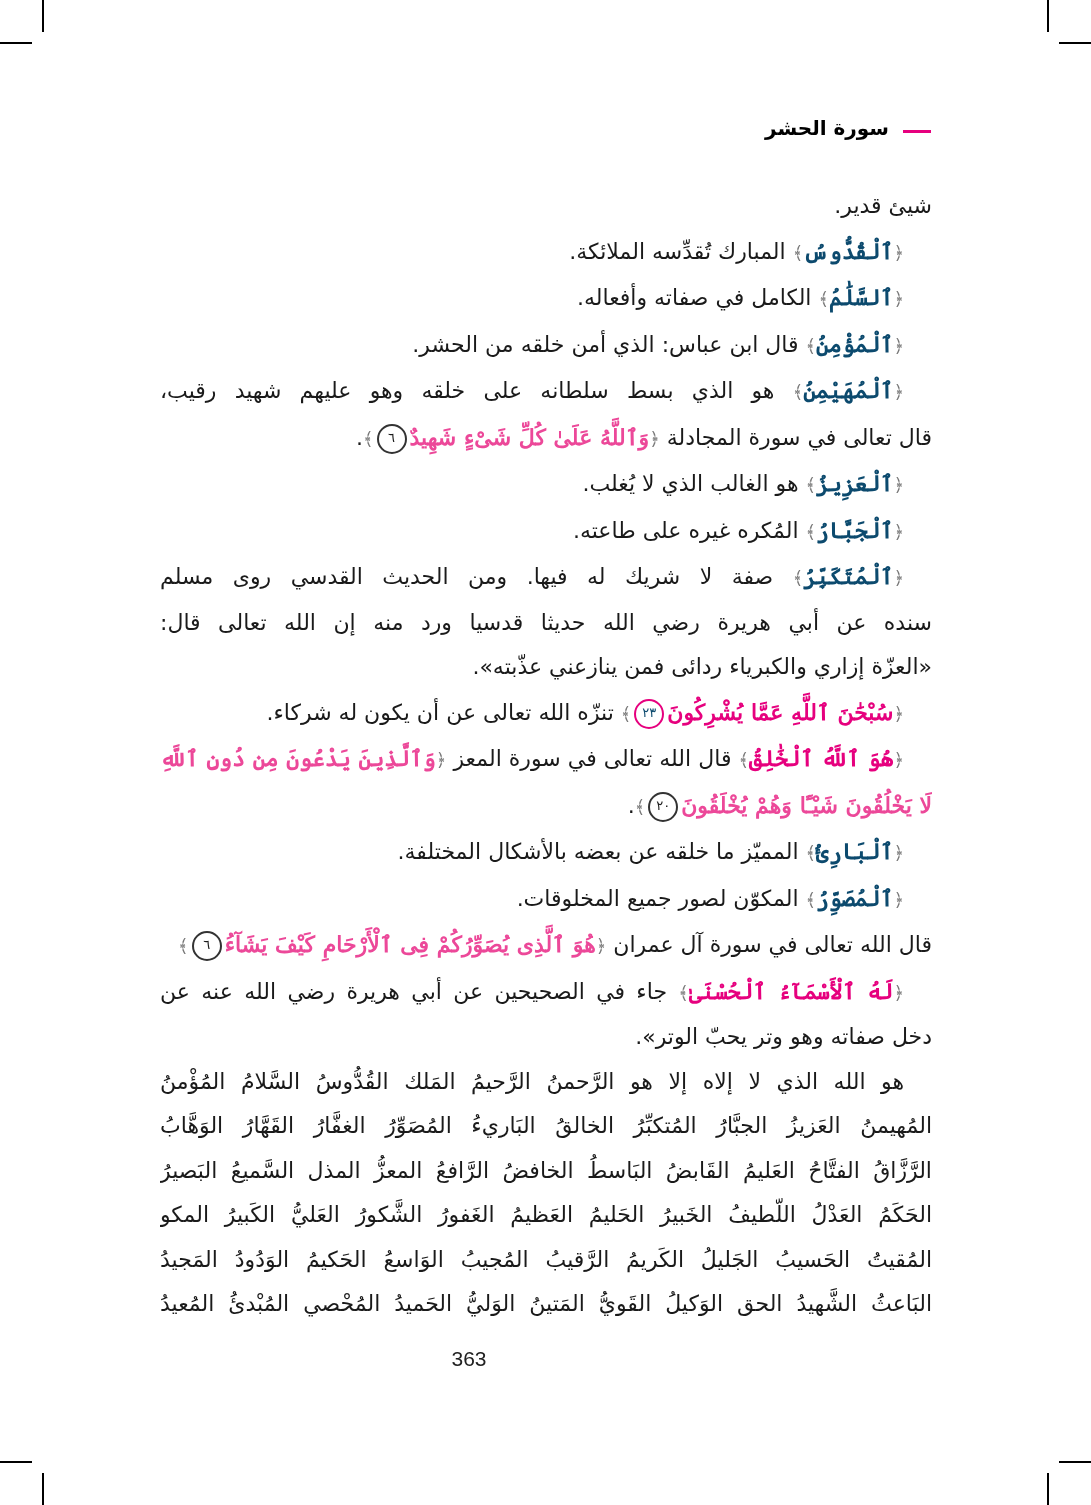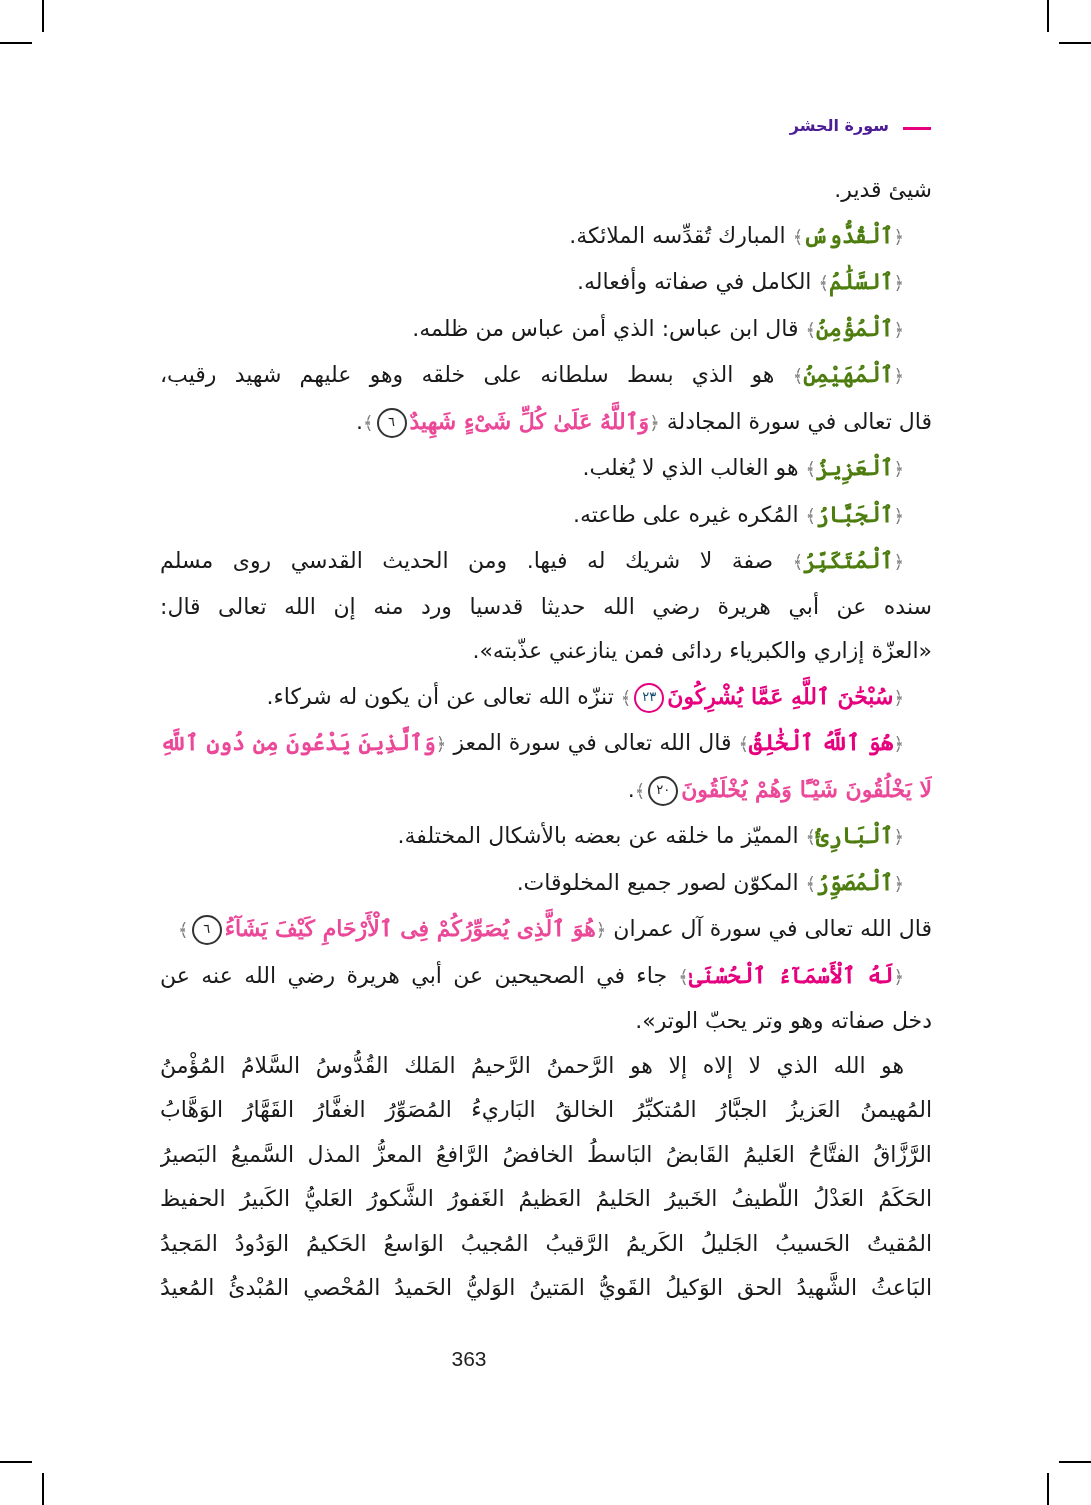--- a/index.html
+++ b/index.html
@@ -2,28 +2,28 @@
 <html><head>
 <meta charset="utf-8">
 <style>
   html, body { margin:0; padding:0; background:#ffffff; }
   body { width:1091px; height:1505px; position:relative; overflow:hidden;
          font-family:"DejaVu Sans", sans-serif; color:#1a1a1a; }
   .crop { position:absolute; background:#000; }
   .crop.v { width:2px; height:32px; }
   .crop.h { width:32px; height:2px; }
   .header { position:absolute; top:116px; right:160px; display:flex; align-items:center; gap:14px; direction:rtl; }
-  .header .title { color:#4c1d95; font-size:16px; font-weight:bold; }
+  .header .title { color:#000000; font-size:20px; font-weight:bold; }
   .header .rule { width:28px; height:3px; background:#e6007e; margin-top:6px; }
-  .content { position:absolute; top:168px; left:160px; width:772px; direction:rtl; text-align:right;
+  .content { position:absolute; top:184px; left:160px; width:772px; direction:rtl; text-align:right;
              font-size:22px; line-height:44.5px; }
   .line { white-space:nowrap; overflow:hidden; }
   .line.justify { text-align:justify; text-align-last:justify; }
   .ind { padding-right:28px; }
-  .name { color:#4d7c0f; font-family:"DejaVu Serif", serif; font-weight:bold; }
+  .name { color:#0c4a6e; font-family:"DejaVu Serif", serif; font-weight:bold; }
   .quran { font-family:"DejaVu Serif", serif; font-weight:bold; color:#ec4899; }
   .quran.pink { color:#e6007e; }
   .br { color:#777; font-size:18px; }
   .ayah { display:inline-block; min-width:26px; height:26px; line-height:24px; border:2px solid #333;
           border-radius:50%; text-align:center; font-size:13px; vertical-align:middle; margin:0 3px; }
   .ayah.pink { border-color:#e6007e; color:#0c4a6e; }
   .names-block .line { line-height:44.5px; }
   .pagenum { position:absolute; top:1347px; left:0; width:938px; text-align:center;
              font-family:"Liberation Sans", sans-serif; font-size:21px; color:#222; }
 </style>
@@ -53,21 +53,21 @@
     <span>المبارك تُقدِّسه الملائكة.</span>
   </div>
 
   <div class="line ind">
     <span class="br">﴿</span><span class="name">ٱلسَّلَٰمُ</span><span class="br">﴾</span>
     <span>الكامل في صفاته وأفعاله.</span>
   </div>
 
   <div class="line ind">
     <span class="br">﴿</span><span class="name">ٱلْمُؤْمِنُ</span><span class="br">﴾</span>
-    <span>قال ابن عباس: الذي أمن عباس من ظلمه.</span>
+    <span>قال ابن عباس: الذي أمن خلقه من الحشر.</span>
   </div>
 
   <div class="line ind justify">
     <span class="br">﴿</span><span class="name">ٱلْمُهَيْمِنُ</span><span class="br">﴾</span>
     <span>هو الذي بسط سلطانه على خلقه وهو عليهم شهيد رقيب،</span>
   </div>
 
   <div class="line">
     <span>قال تعالى في سورة المجادلة</span>
     <span class="br">﴿</span><span class="quran">وَٱللَّهُ عَلَىٰ كُلِّ شَىْءٍ شَهِيدٌ</span><span class="ayah">٦</span><span class="br">﴾</span><span>.</span>
@@ -127,19 +127,19 @@
     <span>جاء في الصحيحين عن أبي هريرة رضي الله عنه عن</span>
   </div>
 
 
   <div class="line"><span>دخل صفاته وهو وتر يحبّ الوتر».</span></div>
 
   <div class="names-block">
     <div class="line ind justify"><span>هو الله الذي لا إلاه إلا هو الرَّحمنُ الرَّحيمُ المَلك القُدُّوسُ السَّلامُ المُؤْمنُ</span></div>
     <div class="line justify"><span>المُهيمنُ العَزيزُ الجبَّارُ المُتكبِّرُ الخالقُ البَاريءُ المُصَوِّرُ الغفَّارُ القَهَّارُ الوَهَّابُ</span></div>
     <div class="line justify"><span>الرَّزَّاقُ الفتَّاحُ العَليمُ القَابضُ البَاسطُ الخافضُ الرَّافعُ المعزُّ المذل السَّميعُ البَصيرُ</span></div>
-    <div class="line justify"><span>الحَكَمُ العَدْلُ اللّطيفُ الخَبيرُ الحَليمُ العَظيمُ الغَفورُ الشَّكورُ العَليُّ الكَبيرُ الحفيظ</span></div>
+    <div class="line justify"><span>الحَكَمُ العَدْلُ اللّطيفُ الخَبيرُ الحَليمُ العَظيمُ الغَفورُ الشَّكورُ العَليُّ الكَبيرُ المكو</span></div>
     <div class="line justify"><span>المُقيتُ الحَسيبُ الجَليلُ الكَريمُ الرَّقيبُ المُجيبُ الوَاسعُ الحَكيمُ الوَدُودُ المَجيدُ</span></div>
     <div class="line justify"><span>البَاعثُ الشَّهيدُ الحق الوَكيلُ القَويُّ المَتينُ الوَليُّ الحَميدُ المُحْصي المُبْدئُ المُعيدُ</span></div>
   </div>
 </div>
 
 <div class="pagenum">363</div>
 
 </body></html>

